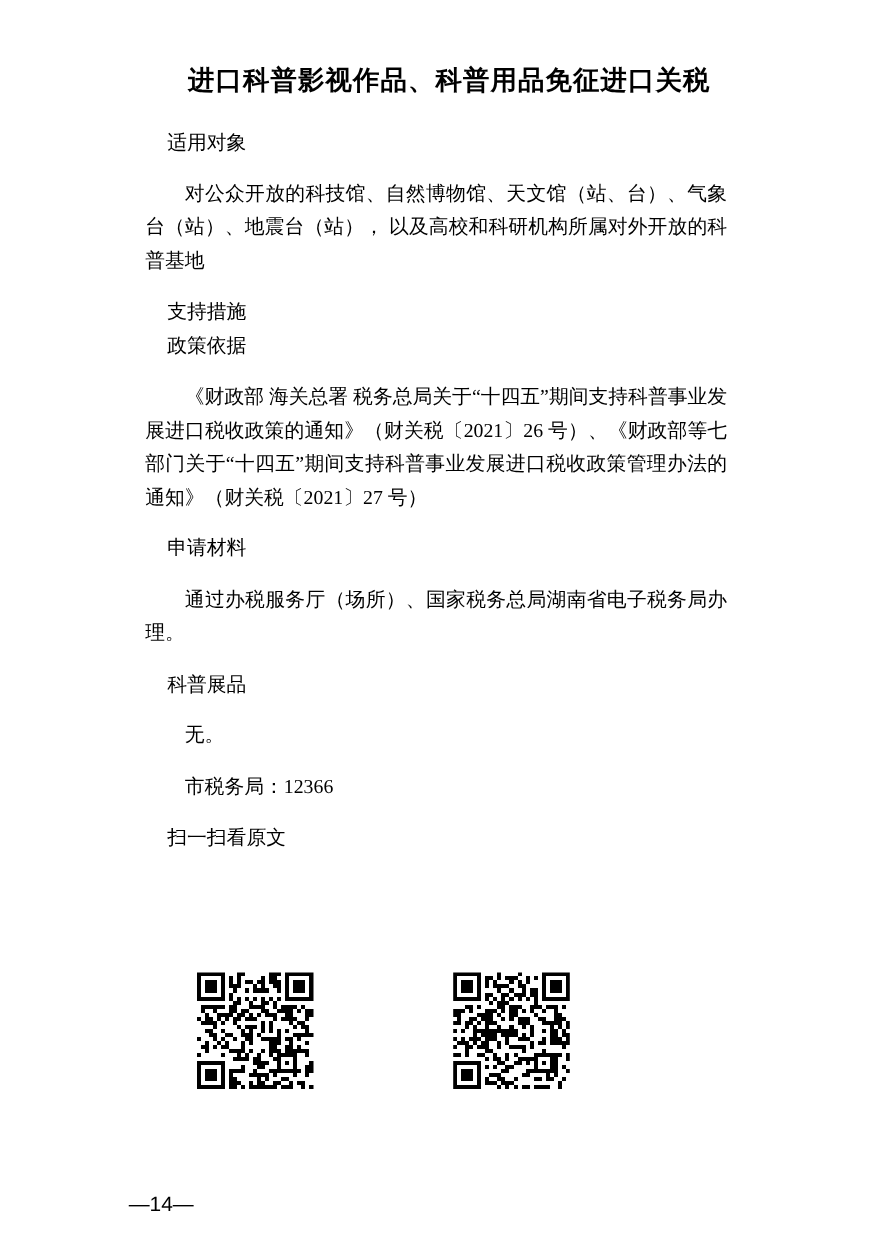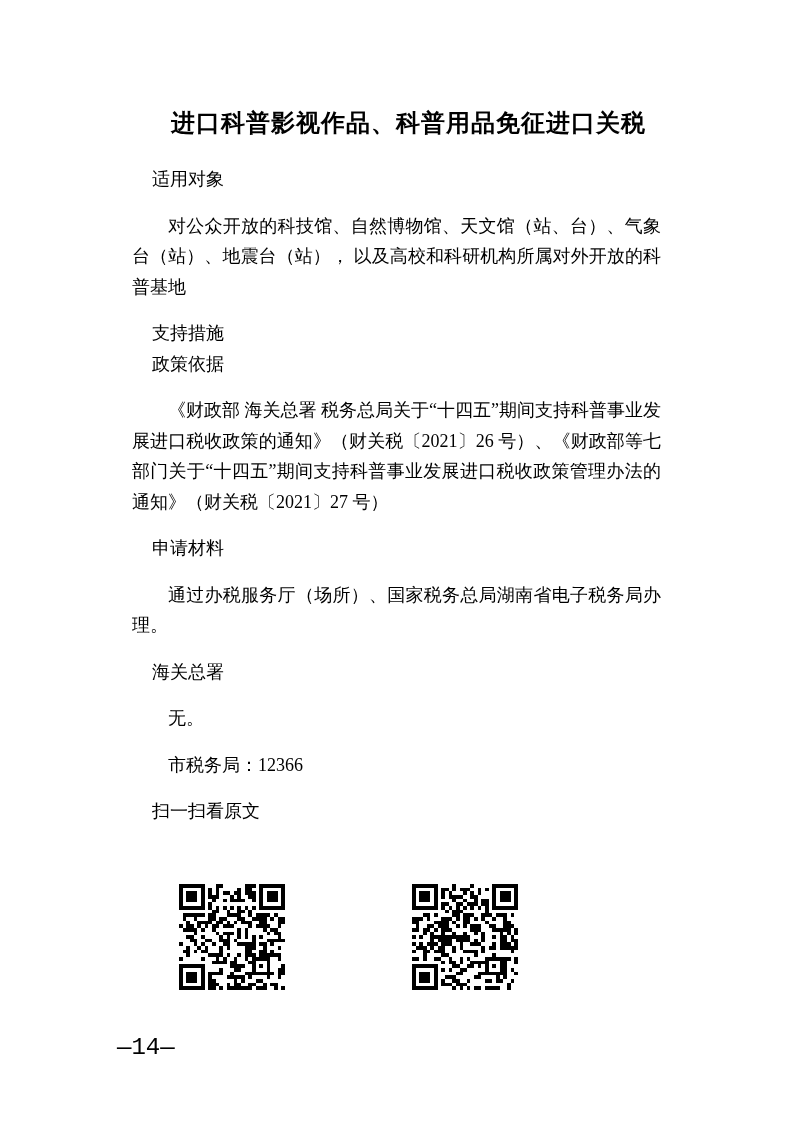--- a/index.html
+++ b/index.html
@@ -5,21 +5,21 @@
   html,body{margin:0;padding:0;background:#e9e9e9;}
   .page{
     position:relative;
     width:793px;height:1122px;
     background:#ffffff;
     overflow:hidden;
     font-family:"Liberation Serif", serif;
     color:#000000;
   }
   .doc-title{
-    padding-top:100px;
+    padding-top:50px;
     text-align:center;
     font-family:"DejaVu Serif", serif;
     font-weight:bold;
     font-size:24px;
     line-height:45px;
     letter-spacing:1px;
     margin-left:24px;
   }
   .content{
     margin:19px 116px 0 116px;
@@ -43,24 +43,24 @@
   .qr{
     position:absolute;
     top:884px;
     width:106px;height:106px;
   }
   .qr svg{width:100%;height:100%;display:block;}
   .qr-left{left:179px;}
   .qr-right{left:412px;}
   .page-number{
     position:absolute;
-    left:117px;top:1036px;
-    font-size:24px;
+    left:117px;top:1084px;
+    font-size:19px;
     line-height:24px;
-    font-family:Liberation Mono, monospace;
+    font-family:Liberation Sans, sans-serif;
   }
 </style>
 </head>
 <body>
 
 <div class="page">
 
   <div class="doc-title">
     <div>进口科普影视作品、科普用品免征进口关税</div>
   </div>
@@ -70,21 +70,21 @@
     <p>对公众开放的科技馆、自然博物馆、天文馆（站、台）、气象台（站）、地震台（站）， 以及高校和科研机构所属对外开放的科普基地</p>
 
     <div class="sec-heading">支持措施</div>
 
     <div class="sec-heading">政策依据</div>
     <p>《财政部 海关总署 税务总局关于“十四五”期间支持科普事业发展进口税收政策的通知》（财关税〔2021〕26 号）、《财政部等七部门关于“十四五”期间支持科普事业发展进口税收政策管理办法的通知》（财关税〔2021〕27 号）</p>
 
     <div class="sec-heading">申请材料</div>
     <p>通过办税服务厅（场所）、国家税务总局湖南省电子税务局办理。</p>
 
-    <div class="sec-heading">海关总署</div>
+    <div class="sec-heading">科普展品</div>
     <p>无。</p>
 
     <p>市税务局：12366</p>
 
     <div class="sec-heading">扫一扫看原文</div>
   </div>
 
   <div class="qr qr-left">
       <svg xmlns="http://www.w3.org/2000/svg" viewBox="0 0 29 29" shape-rendering="crispEdges" fill="#000000">
         <rect x="0" y="0" width="1" height="1"></rect>

